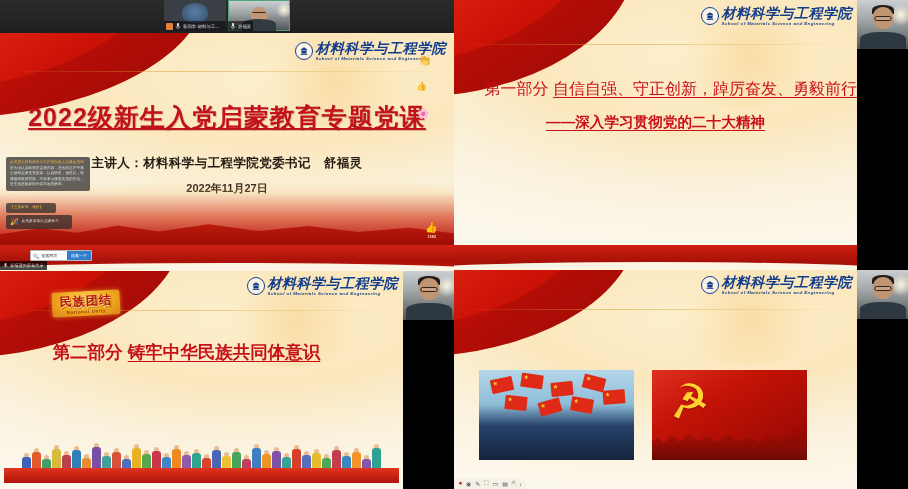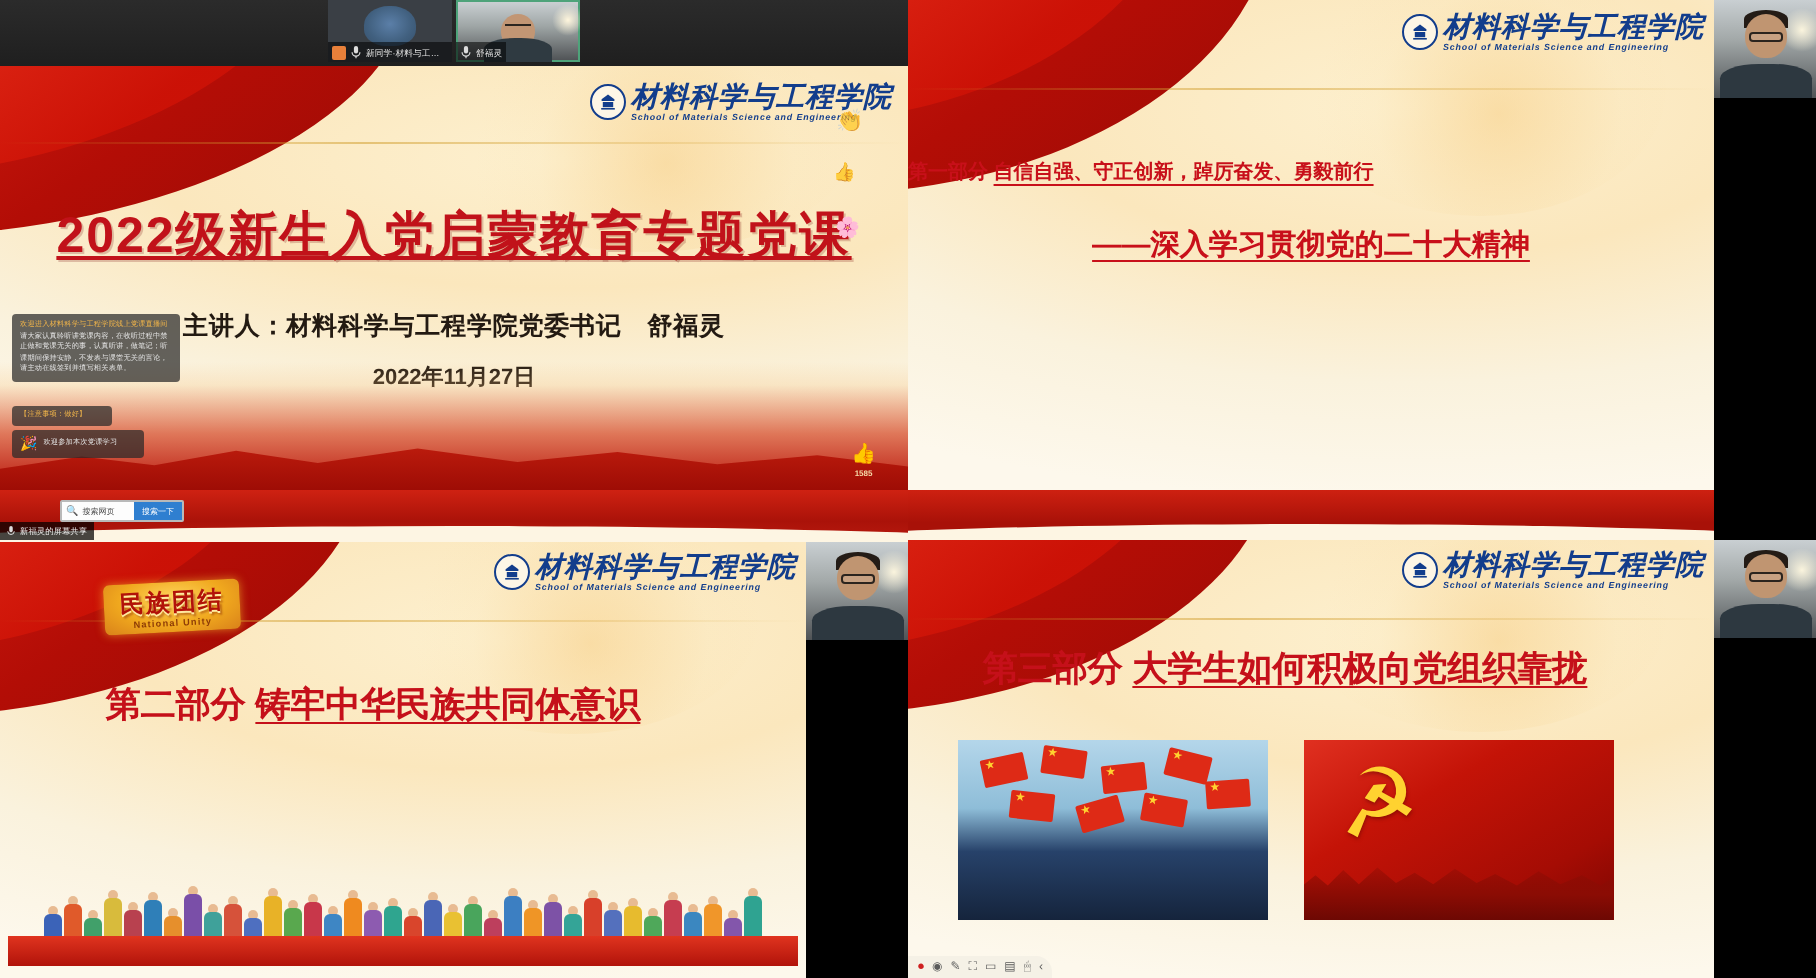--- a/index.html
+++ b/index.html
@@ -217,22 +217,22 @@
   }
   .likebtn .ic { font-size: 10px; filter: saturate(1.3); }
   .likebtn .ct { font-size: 4px; color: #f6d9a8; font-weight: 700; }
 
   
   .p2 { grid-column: 2; grid-row: 1; background:#000; }
   .s2 { left: 0; top: 0; width: 403px; height: 245px; }
   .s2 .logo { right: 5px; top: 6px; }
   .t2-line1 {
     position: absolute; left: 0; right: 0; top: 79px;
-    text-align: left;
-    font-size: 10px; font-weight: 700; color: #c8101a;
+    text-align: right;
+    font-size: 16px; font-weight: 400; color: #c8101a;
     white-space: nowrap;
   }
   .t2-line2 {
     position: absolute; left: 0; right: 0; top: 113px;
     text-align: center;
     font-size: 14.6px; font-weight: 800; color: #c8101a;
     white-space: nowrap;
   }
   .ul { text-decoration: underline; text-decoration-thickness: 1.2px; text-underline-offset: 3px; }
 
@@ -762,24 +762,20 @@
             <rect x="3.4" y="6" width="5.2" height="2.6" fill="#123d8c"></rect>
             <rect x="2.6" y="9" width="6.8" height=".8" fill="#123d8c"></rect>
           </svg>
         </span>
         <span class="logo-txt">
           <span class="logo-cn">材料科学与工程学院</span>
           <span class="logo-en">School of Materials Science and Engineering</span>
         </span>
       </div>
 
-      <div class="t4-title">
-        <span>第三部分</span>
-        <span class="ul">大学生如何积极向党组织靠拢</span>
-      </div>
 
       <div class="photos">
         <div class="photo flags">
           <span class="fl" style="left:12px;top:8px;transform:rotate(-12deg)"></span>
           <span class="fl" style="left:42px;top:4px;transform:rotate(8deg)"></span>
           <span class="fl" style="left:72px;top:12px;transform:rotate(-6deg)"></span>
           <span class="fl" style="left:104px;top:6px;transform:rotate(14deg)"></span>
           <span class="fl" style="left:26px;top:26px;transform:rotate(6deg)"></span>
           <span class="fl" style="left:60px;top:30px;transform:rotate(-16deg)"></span>
           <span class="fl" style="left:92px;top:28px;transform:rotate(10deg)"></span>

